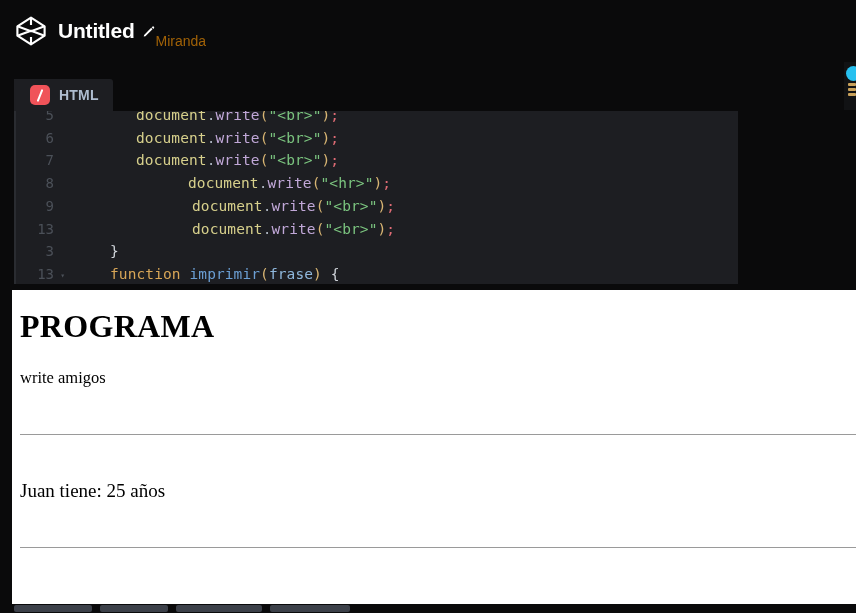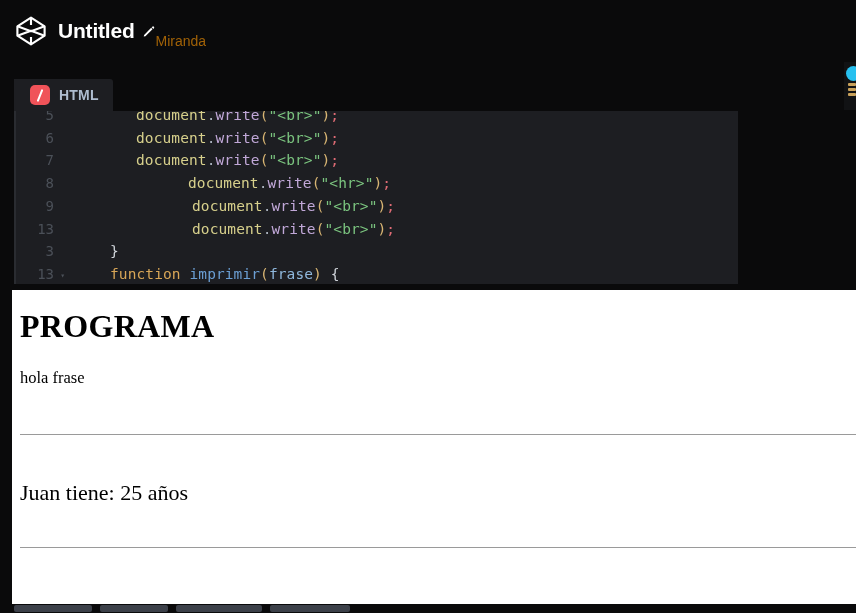--- a/index.html
+++ b/index.html
@@ -135,21 +135,21 @@
   #line-hola {
     position: absolute; left: 8px; top: 78px; font-size: 16.5px;
   }
   .prev-hr {
     position: absolute; left: 8px; width: 840px; height: 0;
     border: 0; border-top: 1px solid #9a9a9a;
   }
   #hr1 { top: 144px; }
   #hr2 { top: 257px; }
   #line-juan {
-    position: absolute; left: 8px; top: 190px; font-size: 22px;
+    position: absolute; left: 8px; top: 190px; font-size: 19px;
   }
   #line-pedro {
     position: absolute; left: 8px; top: 302px; font-size: 16.5px;
   }
 
   
   #bottombar {
     position: absolute; left: 0; bottom: 0; width: 856px; height: 9px;
     background: #0a0a0b; display: flex; align-items: center; gap: 8px; padding-left: 14px;
   }
@@ -268,21 +268,21 @@
     <div id="edge-bubble"></div>
     <div class="edge-line"></div>
     <div class="edge-line"></div>
     <div class="edge-line"></div>
   </div>
 
   <div id="gap-strip"></div>
 
   <div id="preview">
     <h1 id="prog-title">PROGRAMA</h1>
-    <div id="line-hola">hola frase</div>
+    <div id="line-hola">write amigos</div>
     <hr class="prev-hr" id="hr1">
     <div id="line-juan">Juan tiene: 25 años</div>
     <hr class="prev-hr" id="hr2">
   </div>
 
   <div id="bottombar">
       <div class="bb-btn" style="width: 78px;"></div>
       <div class="bb-btn" style="width: 68px;"></div>
       <div class="bb-btn" style="width: 86px;"></div>
       <div class="bb-btn" style="width: 80px;"></div>

